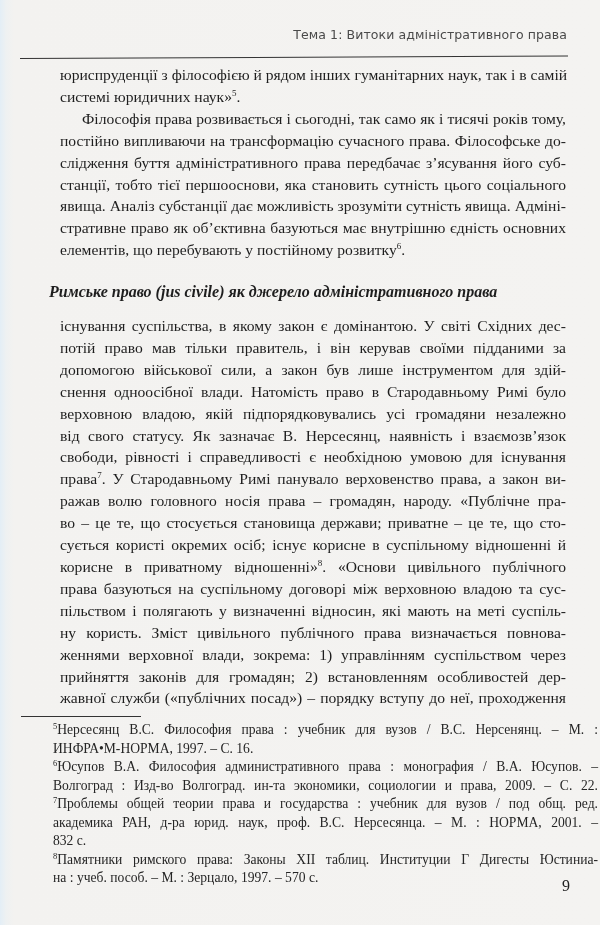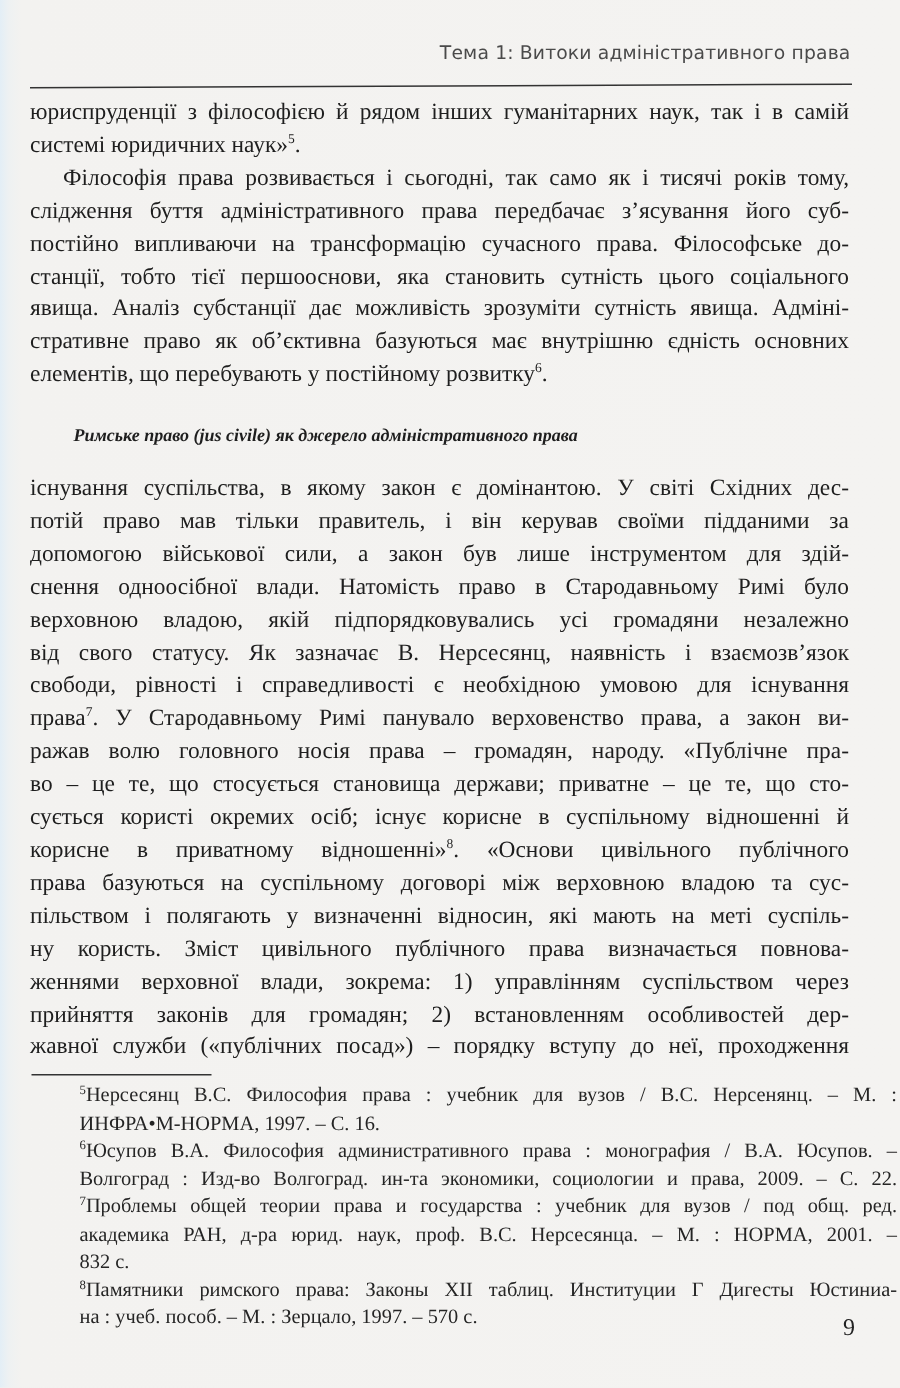--- a/index.html
+++ b/index.html
@@ -20,27 +20,27 @@
       font-size: 12.5px; color: #4a4a4a; letter-spacing: 0.1px;
     }
     .head-rule {
       position: absolute; left: 20px; top: 58px; width: 548px; height: 1px;
       background: #333; transform: rotate(-0.25deg); transform-origin: left;
     }
     .body-text {
       position: absolute; left: 20px; top: 64px; width: 546px;
       font-size: 15.6px; line-height: 21.9px; text-align: justify;
     }
-    .line { display: block; text-align: justify; text-align-last: justify; white-space: nowrap; }
+    .line { display: block; text-align: justify; text-align-last: justify; white-space: nowrap; margin-left: 40px; }
     .line.last { text-align-last: left; }
     .indent { padding-left: 22px; }
     sup { font-size: 9px; vertical-align: 6px; line-height: 0; }
     .heading {
       position: absolute; left: 49px; top: 283px; width: 520px;
-      font-style: italic; font-weight: bold; font-size: 12px;
+      font-style: italic; font-weight: bold; font-size: 16px;
     }
     .fn-rule {
       position: absolute; left: 21px; top: 716px; width: 120px; height: 1px; background: #333;
     }
     .footnotes {
       position: absolute; left: 21px; top: 721px; width: 545px;
       font-size: 13.6px; line-height: 18.5px; color: #252525; margin-left: 32px;
     }
     .fn-line { display: block; white-space: nowrap; text-align: justify; text-align-last: justify; }
     .fn-line.last { text-align-last: left; }
@@ -56,22 +56,22 @@
 <div class="page">
 
   <div class="running-head">Тема 1: Витоки адміністративного права</div>
   <div class="head-rule"></div>
 
   <div class="body-text">
     <span class="line">юриспруденції з філософією й рядом інших гуманітарних наук, так і в самій</span>
     <span class="line last"><span>системі юридичних наук»</span><sup>5</sup><span>.</span></span>
 
     <span class="line indent">Філософія права розвивається і сьогодні, так само як і тисячі років тому,</span>
+    <span class="line">постійно випливаючи на трансформацію сучасного права. Філософське до-</span>
     <span class="line">слідження буття адміністративного права передбачає з’ясування його суб-</span>
-    <span class="line">постійно випливаючи на трансформацію сучасного права. Філософське до-</span>
     <span class="line">станції, тобто тієї першооснови, яка становить сутність цього соціального</span>
     <span class="line">явища. Аналіз субстанції дає можливість зрозуміти сутність явища. Адміні-</span>
     <span class="line">стративне право як об’єктивна базуються має внутрішню єдність основних</span>
     <span class="line last"><span>елементів, що перебувають у постійному розвитку</span><sup>6</sup><span>.</span></span>
   </div>
 
   <div class="heading">Римське право (jus civile) як джерело адміністративного права</div>
 
   <div id="para2">
     <span class="line">існування суспільства, в якому закон є домінантою. У світі Східних дес-</span>

